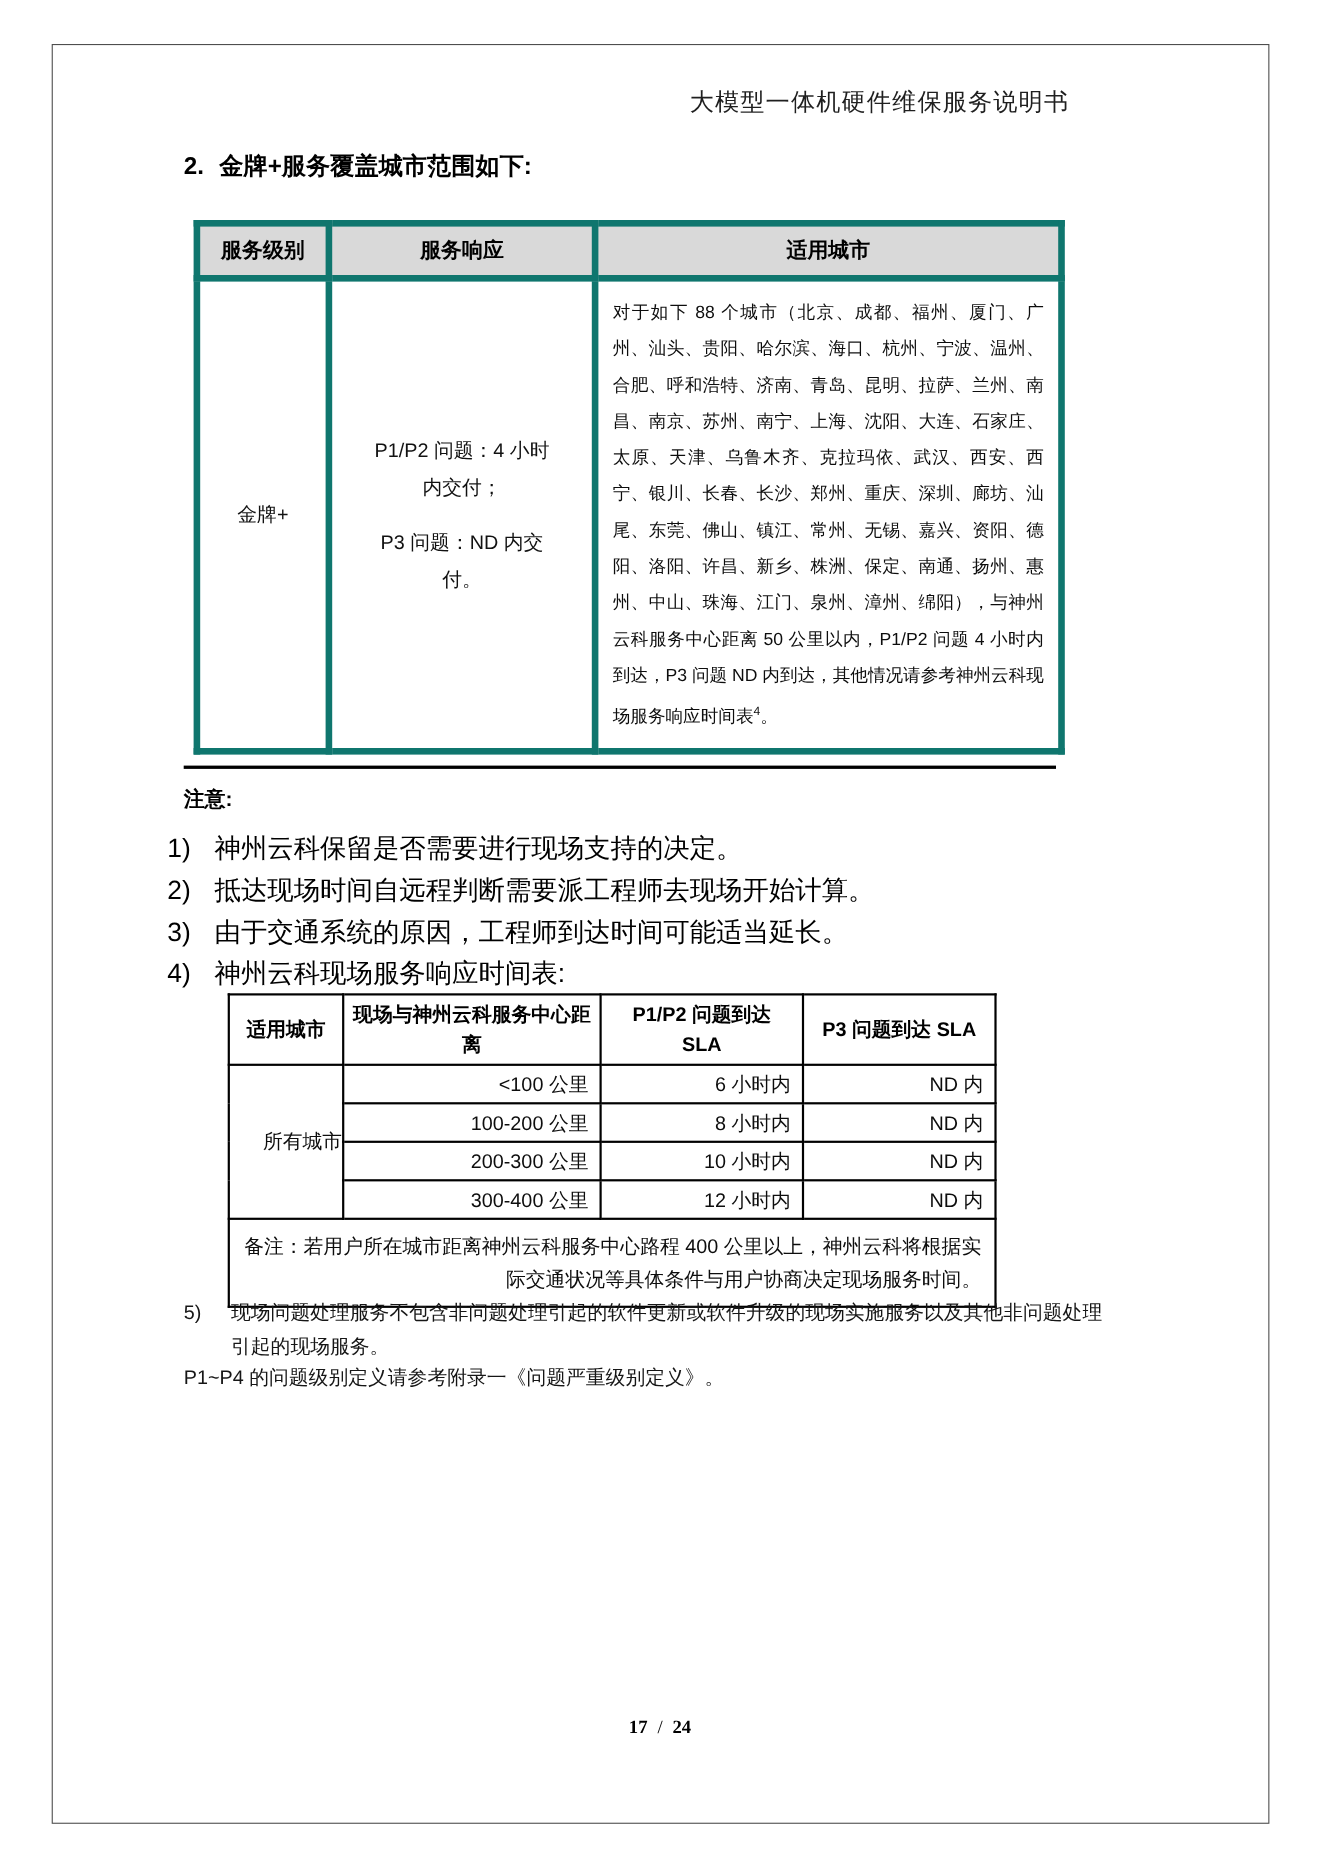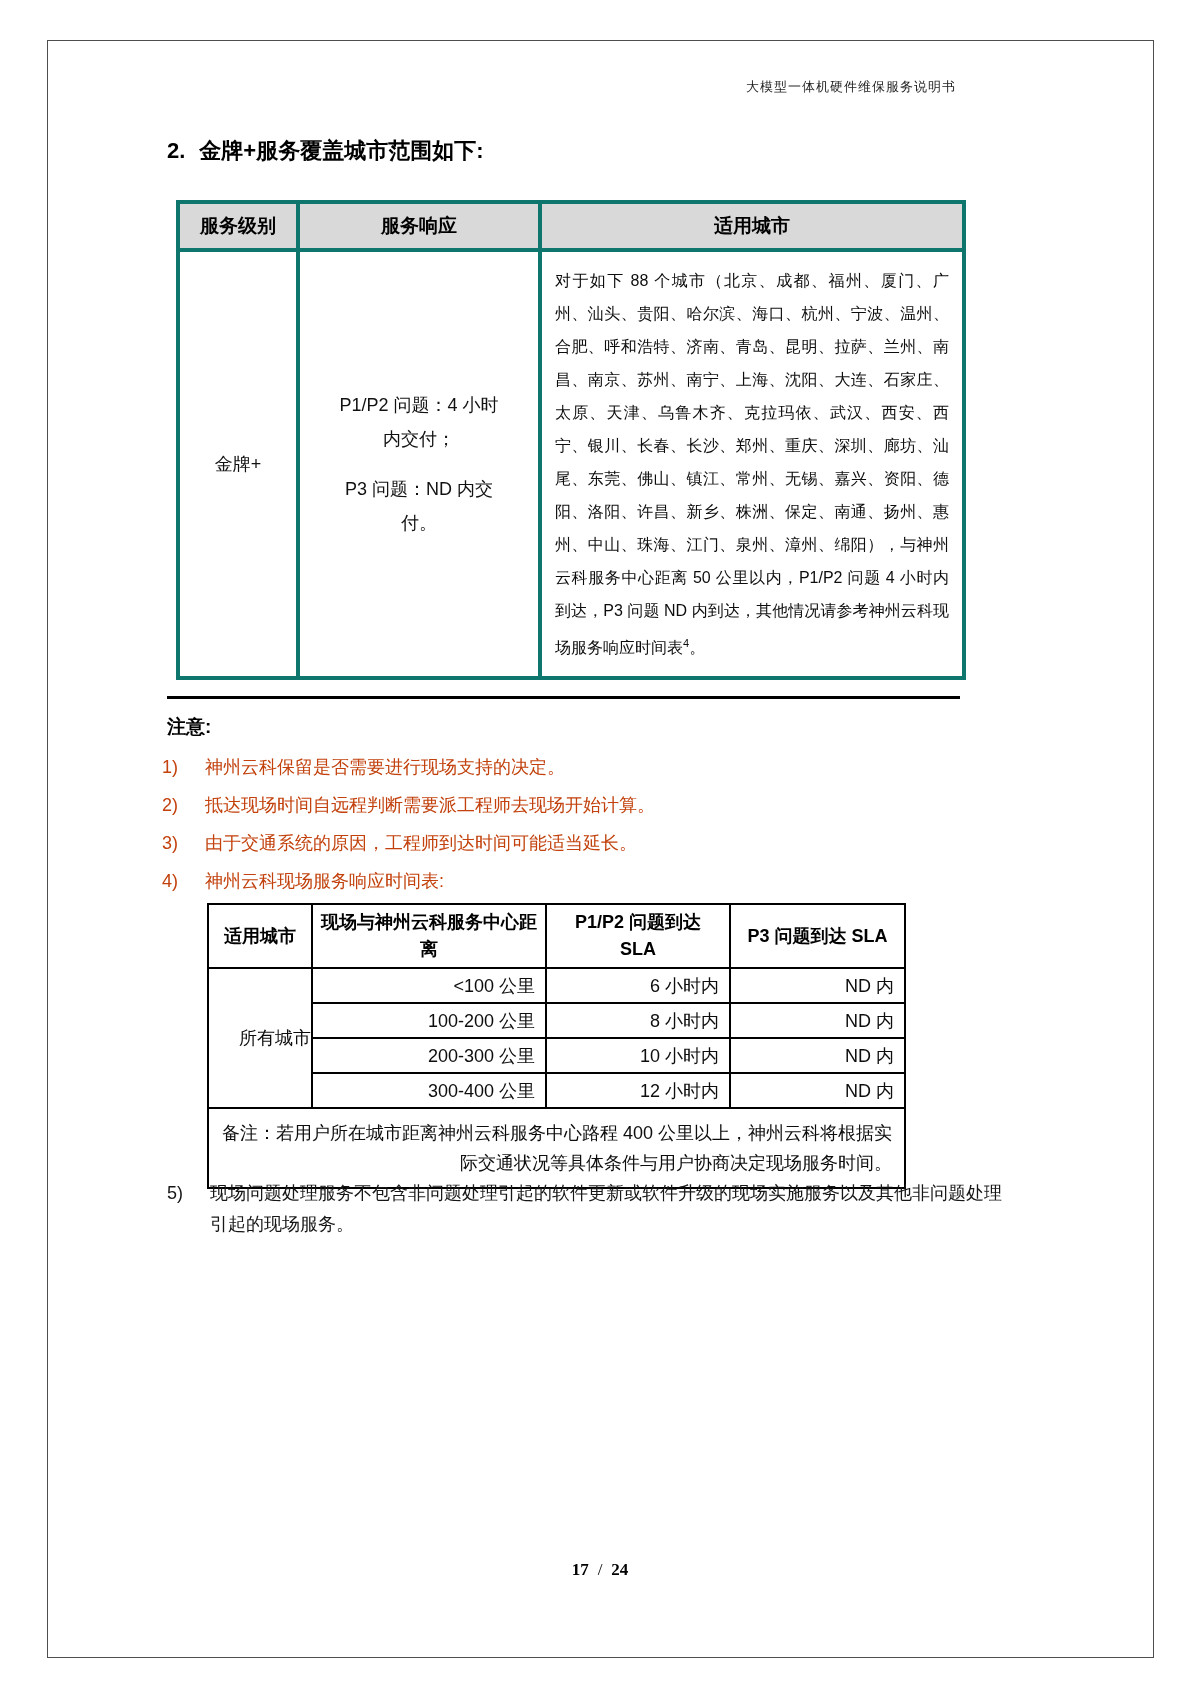--- a/index.html
+++ b/index.html
@@ -5,55 +5,55 @@
   html,body { margin:0; padding:0; background:#ffffff; }
   .page {
     position:relative; width:1200px; height:1698px; background:#ffffff;
     font-family:"Liberation Sans", sans-serif; color:#111; overflow:hidden;
   }
   .frame {
     position:absolute; left:47px; top:40px; width:1105px; height:1616px;
     border:1px solid #4e4e4e;
   }
   .header-title {
-    position:absolute; top:78px; right:244px;
-    font-family:"Liberation Serif", serif; font-size:13px; color:#1f1f1f;
+    position:absolute; top:78px; right:228px;
+    font-family:"Liberation Serif", serif; font-size:22px; color:#1f1f1f;
     letter-spacing:1px;
   }
   .heading {
     position:absolute; left:167px; top:136px;
     font-size:22px; font-weight:bold; color:#000;
   }
   .heading .num { margin-right:14px; }
 
   
   table.t1 {
     position:absolute; left:176px; top:200px; width:786px;
     border-collapse:collapse; table-layout:fixed;
   }
-  .t1 th, .t1 td { border:4px solid #0f766e; }
+  .t1 th, .t1 td { border:6px solid #0f766e; }
   .t1 th {
     background:#d9d9d9; font-size:19px; font-weight:bold;
     height:42px; text-align:center; color:#000;
   }
   .t1 tbody tr { height:426px; }
   .t1 td.level { text-align:center; vertical-align:middle; font-size:18px;margin-top:34px; }
   .t1 td.resp  { text-align:center; vertical-align:middle; font-size:18px; padding:0 21px; }
   .t1 td.resp p { margin:16px; line-height:34px; }
   .t1 td.resp p.p1 { margin-bottom:14px; }
   .t1 td.cities {
     vertical-align:top; padding:12px 13px; font-size:16px;
     line-height:33px; text-align:justify; color:#0d0d0d;
   }
   sup.fn { font-size:11px; }
 
   .rule { position:absolute; left:167px; top:696px; width:793px; height:3px; background:#000; }
 
   .notes-label { position:absolute; left:167px; top:714px; font-size:19px; font-weight:bold; color:#000; }
-  .note { position:absolute; left:162px; font-size:18px; color:#c2410c; white-space:nowrap; }
+  .note { position:absolute; left:152px; font-size:24px; color:#000000; white-space:nowrap; }
   .note .n { display:inline-block; width:43px; }
   .note-1 { top:755px; } .note-2 { top:793px; }
   .note-3 { top:831px; } .note-4 { top:869px; }
 
   
   table.t2 {
     position:absolute; left:207px; top:903px; width:697px;
     border-collapse:collapse; table-layout:fixed;
   }
   .t2 th, .t2 td { border:2px solid #000; }
@@ -176,17 +176,18 @@
         <td class="remark" colspan="4">备注：若用户所在城市距离神州云科服务中心路程 400 公里以上，神州云科将根据实际交通状况等具体条件与用户协商决定现场服务时间。</td>
       </tr>
     </tbody>
   </table>
 
   <div class="note5">
     <span class="n">5)</span>
     <span class="t">现场问题处理服务不包含非问题处理引起的软件更新或软件升级的现场实施服务以及其他非问题处理引起的现场服务。</span>
   </div>
 
+  <div class="closing">P1~P4 的问题级别定义请参考附录一《问题严重级别定义》。</div>
 
   <div class="footer">
     <span>17</span><span class="sep">/</span><span>24</span>
   </div>
 </div>
 
 </body></html>

